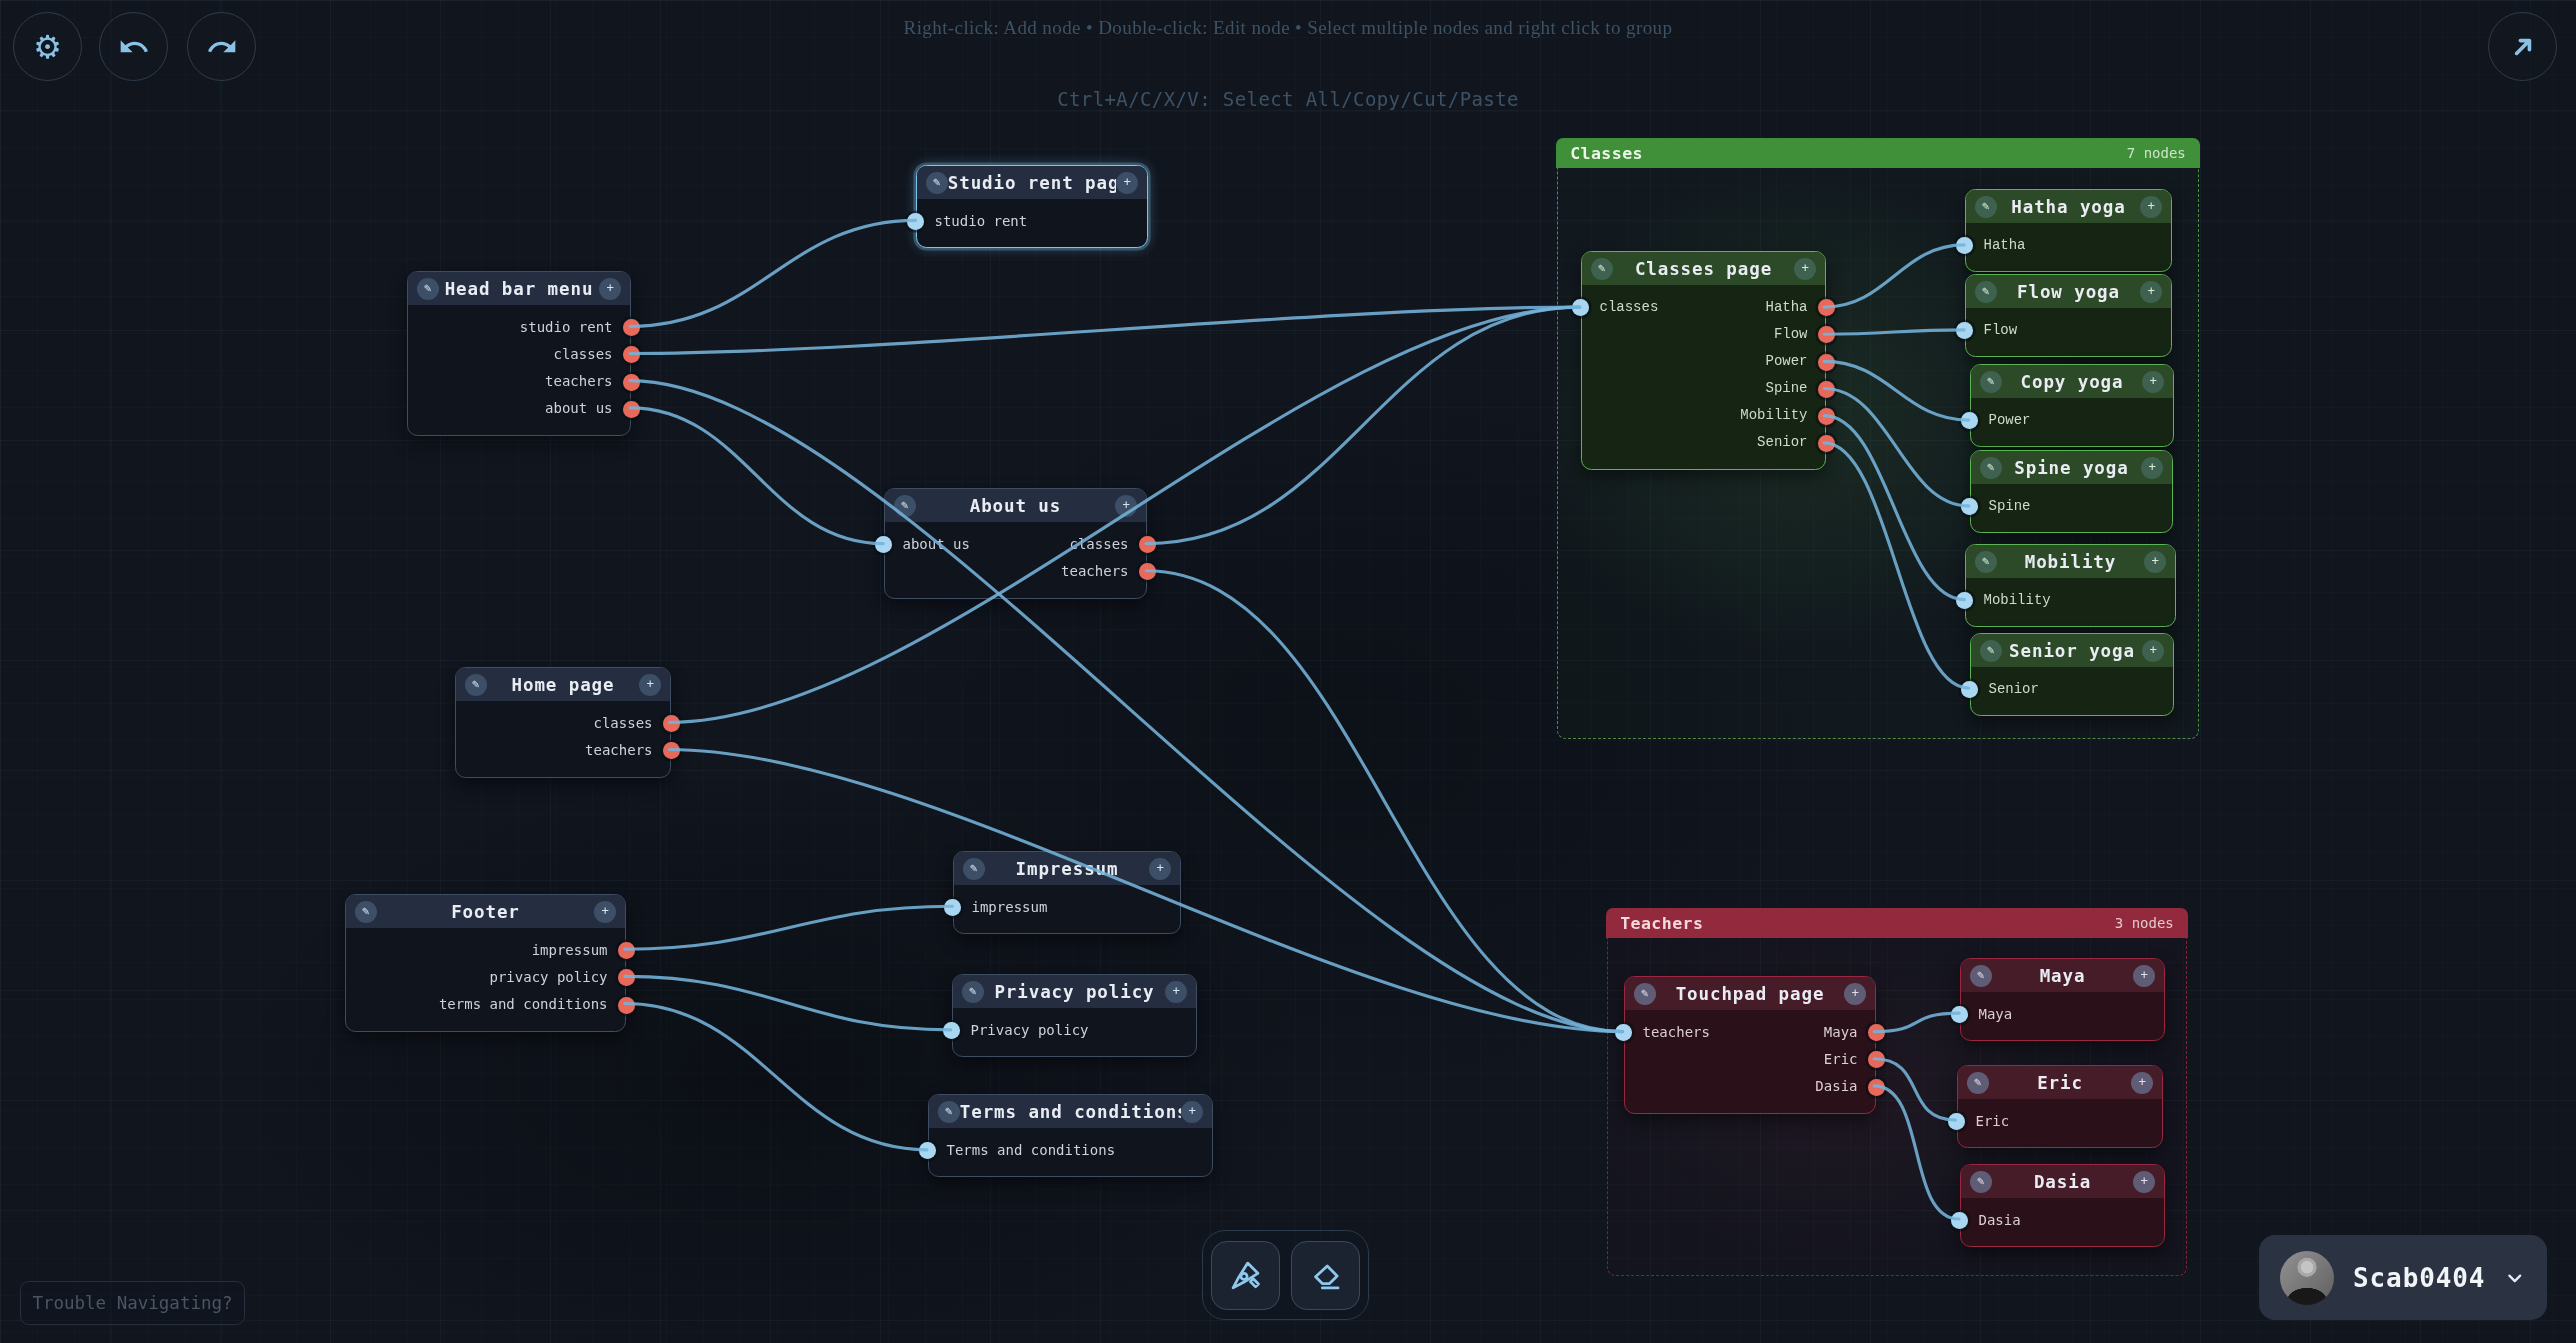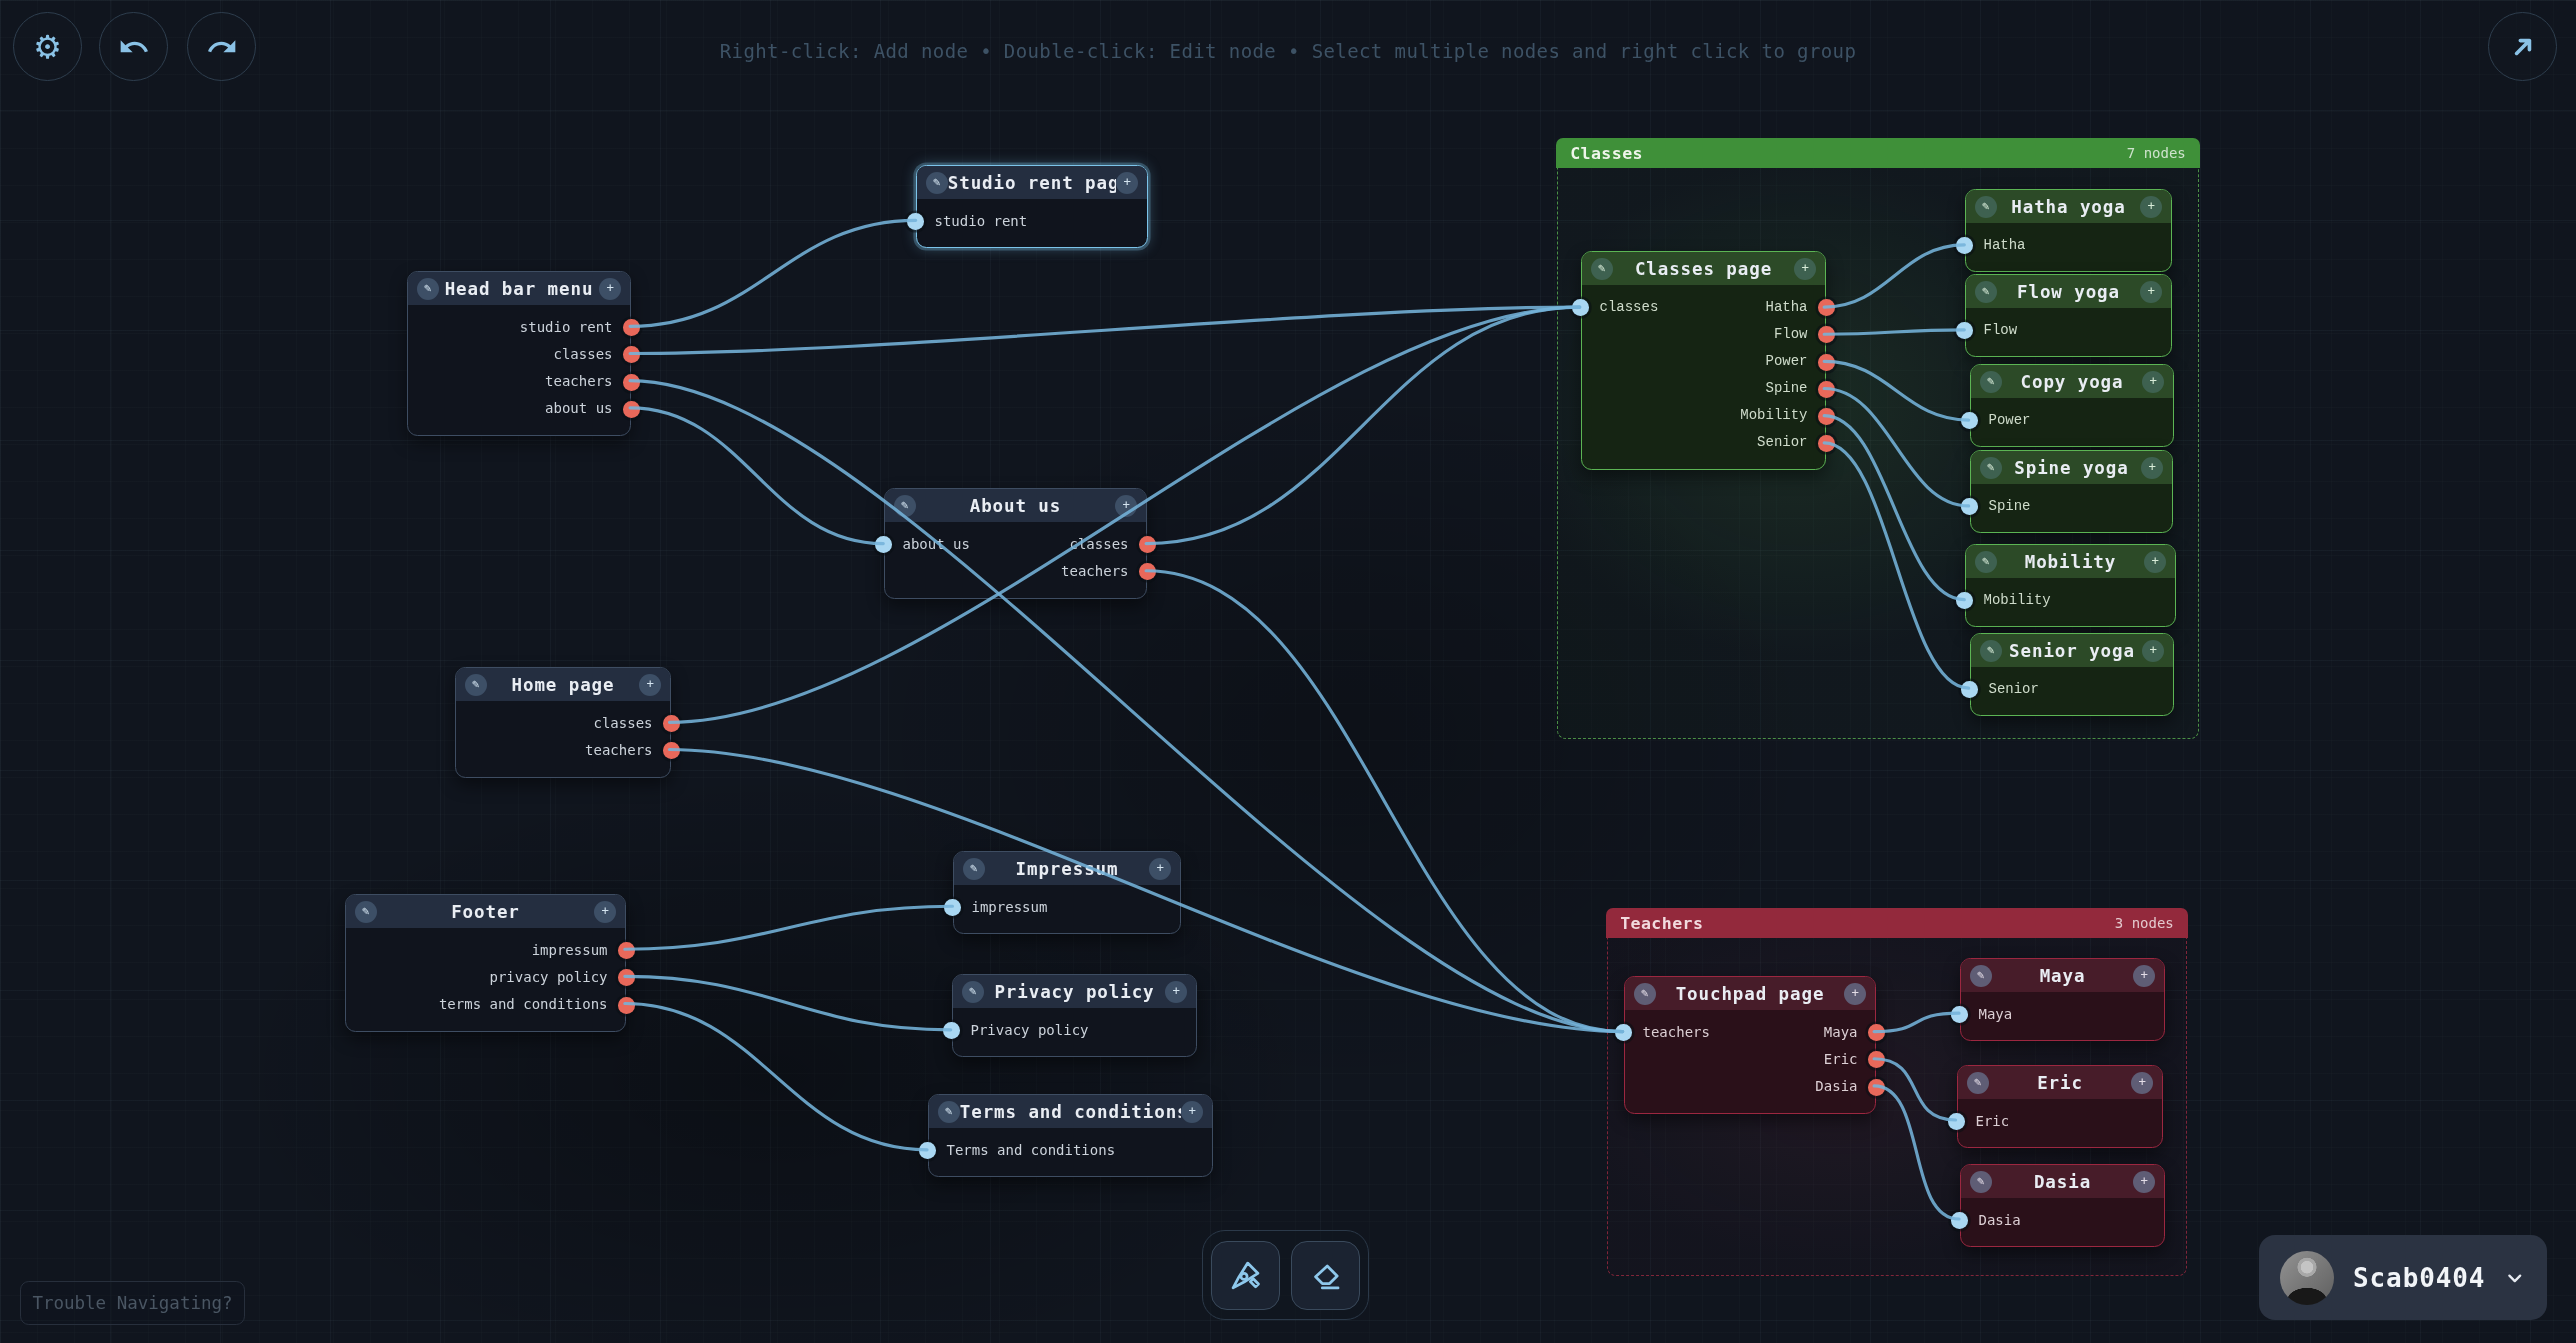--- a/index.html
+++ b/index.html
@@ -90,21 +90,22 @@
           radial-gradient(ellipse 62% 40% at 50% 92%, #181818 58%, transparent 60%),
           linear-gradient(135deg,#929292,#5f5f5f);}
   .username{color:#f2f5f8;font-size:26px;font-weight:bold;letter-spacing:0.9px;}
   .userbadge svg{stroke:#e8ecf2;fill:none;stroke-width:3;stroke-linecap:round;stroke-linejoin:round;}
 </style>
 </head>
 <body>
 
 <div id="app">
 
-  <div class="help" style="top:40px;">Right-click: Add node • Double-click: Edit node • Select multiple nodes and right click to group</div>
+  <div class="help" style="top:17px;font-family:Liberation Serif, serif;">Right-click: Add node • Double-click: Edit node • Select multiple nodes and right click to group</div>
+  <div class="help" style="top:88px;">Ctrl+A/C/X/V: Select All/Copy/Cut/Paste</div>
 
   <div class="circle-btn" style="left:13px;top:12.3px;">
     <span style="color:#8ac2e6;font-size:32px;font-family:'DejaVu Sans',sans-serif;">⚙</span>
   </div>
   <div class="circle-btn" style="left:99px;top:12.3px;">
     <svg width="32" height="32" viewBox="0 0 24 24">
       <path class="fillicon" d="M12.5 8C9.85 8 7.45 8.99 5.6 10.6L2 7v9h9l-3.62-3.62C8.77 11.22 10.54 10.5 12.5 10.5c3.54 0 6.55 2.31 7.6 5.5l2.37-.78C21.08 11.03 17.15 8 12.5 8z"></path>
     </svg>
   </div>
   <div class="circle-btn" style="left:187px;top:12.3px;">

